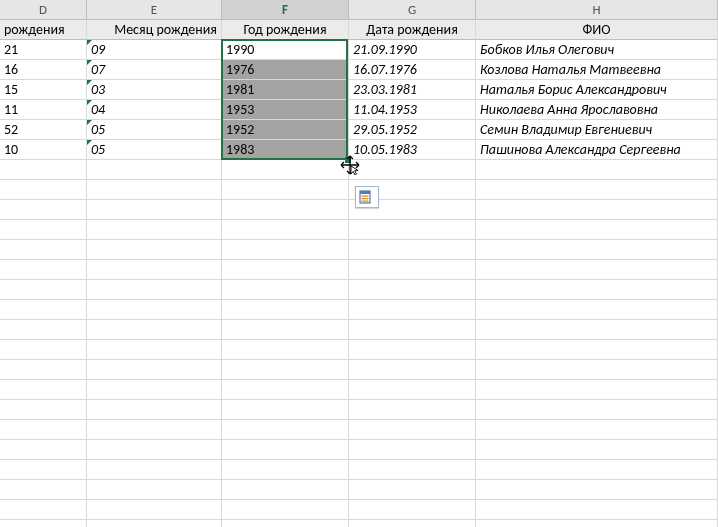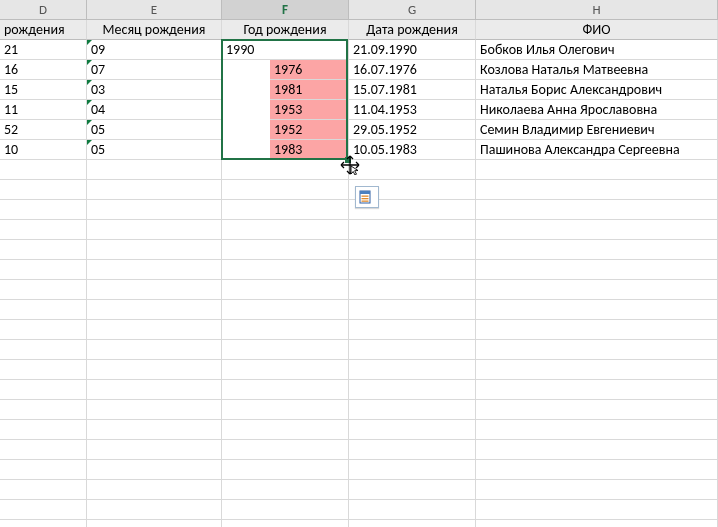--- a/index.html
+++ b/index.html
@@ -39,32 +39,31 @@
     height: 20px;
     line-height: 19px;
     padding: 0 4px;
     white-space: nowrap;
     overflow: hidden;
     font-size: 14px;
     color: #000;
     position: relative;
   }
   .num { text-align: left; }
-  .txt { text-align: left; }
+  .txt { text-align: left; font-style: italic; }
   .tick::before {
     content: "";
     position: absolute;
     top: 0;
     left: 0;
     border-top: 5px solid #107c41;
     border-right: 5px solid transparent;
   }
   .sel {
-    background: #fca5a5;
-    margin-left: 48px;
+    background: #a3a3a3;
   }
   .selection-border {
     position: absolute;
     border: 2px solid #217346;
     pointer-events: none;
     z-index: 5;
   }
   .fill-handle {
     position: absolute;
     width: 6px;
@@ -99,41 +98,41 @@
 
 <div class="grid">
 
   <div class="col-header">D</div>
   <div class="col-header">E</div>
   <div class="col-header active">F</div>
   <div class="col-header">G</div>
   <div class="col-header">H</div>
 
   <div class="cell num hdr-row" style="background:#ebebeb;text-align:left;border-bottom:1px solid #bdbdbd">рождения</div>
-  <div class="cell hdr-row" style="background:#ebebeb;text-align:center;border-bottom:1px solid #bdbdbd">Месяц рождения</div>
+  <div class="cell hdr-row" style="background:#ebebeb;text-align:right;border-bottom:1px solid #bdbdbd">Месяц рождения</div>
   <div class="cell hdr-row" style="background:#ebebeb;text-align:center;border-bottom:1px solid #bdbdbd">Год рождения</div>
   <div class="cell hdr-row" style="background:#ebebeb;text-align:center;border-bottom:1px solid #bdbdbd">Дата рождения</div>
   <div class="cell hdr-row" style="background:#ebebeb;text-align:center;border-bottom:1px solid #bdbdbd">ФИО</div>
 
   <div class="cell num">21</div>
   <div class="cell txt tick">09</div>
   <div class="cell num">1990</div>
   <div class="cell txt">21.09.1990</div>
   <div class="cell txt last-col-overflow">Бобков Илья Олегович</div>
 
   <div class="cell num">16</div>
   <div class="cell txt tick">07</div>
   <div class="cell num sel">1976</div>
   <div class="cell txt">16.07.1976</div>
   <div class="cell txt last-col-overflow">Козлова Наталья Матвеевна</div>
 
   <div class="cell num">15</div>
   <div class="cell txt tick">03</div>
   <div class="cell num sel">1981</div>
-  <div class="cell txt">15.07.1981</div>
+  <div class="cell txt">23.03.1981</div>
   <div class="cell txt last-col-overflow">Наталья Борис Александрович</div>
 
   <div class="cell num">11</div>
   <div class="cell txt tick">04</div>
   <div class="cell num sel">1953</div>
   <div class="cell txt">11.04.1953</div>
   <div class="cell txt last-col-overflow">Николаева Анна Ярославовна</div>
 
   <div class="cell num">52</div>
   <div class="cell txt tick">05</div>

